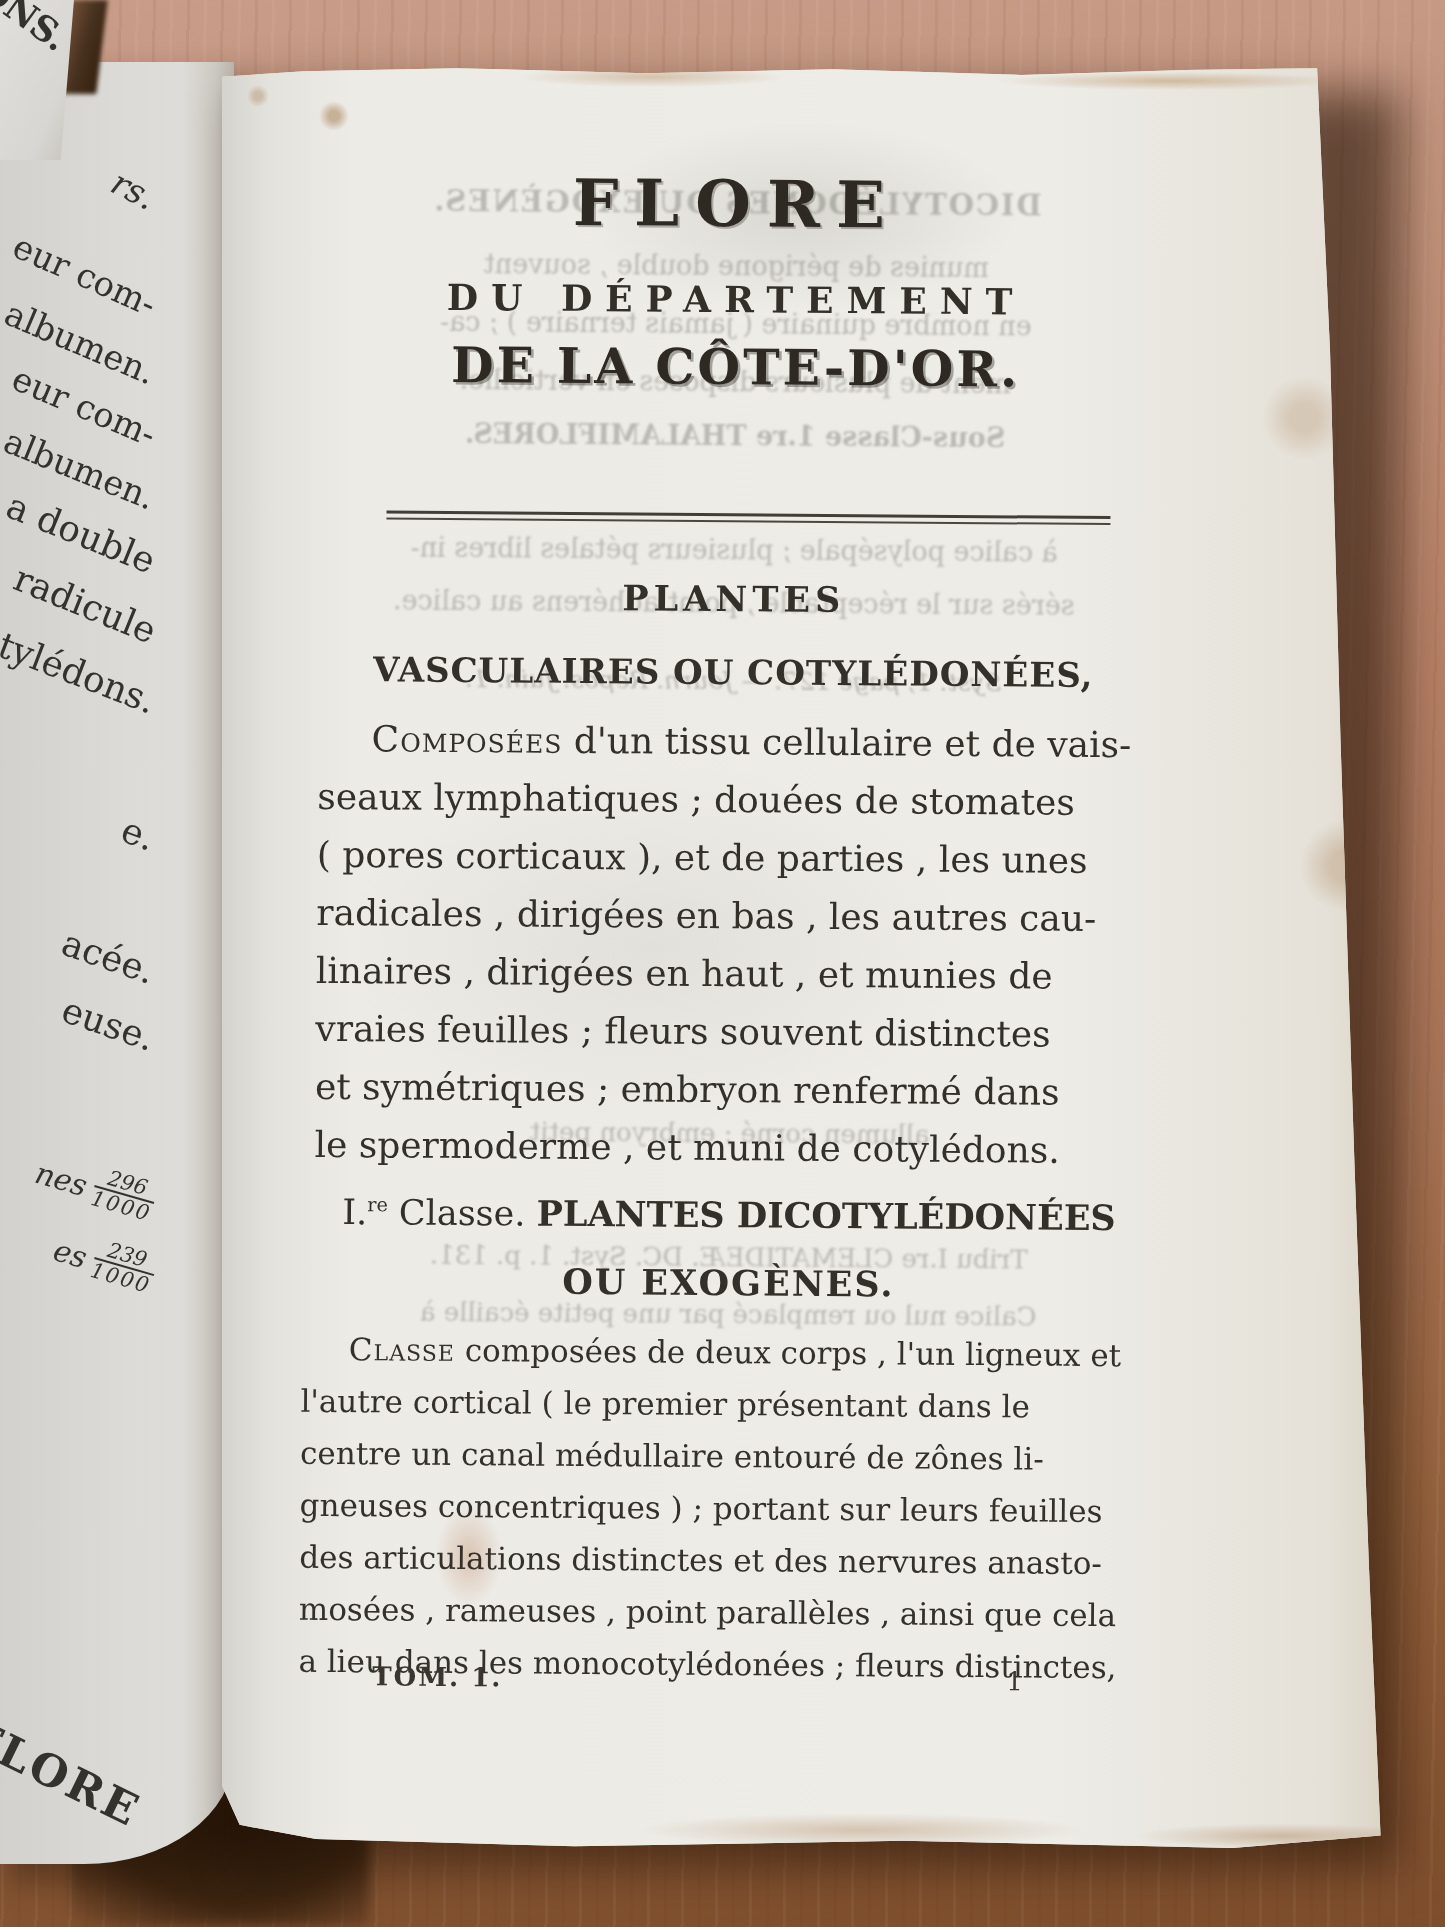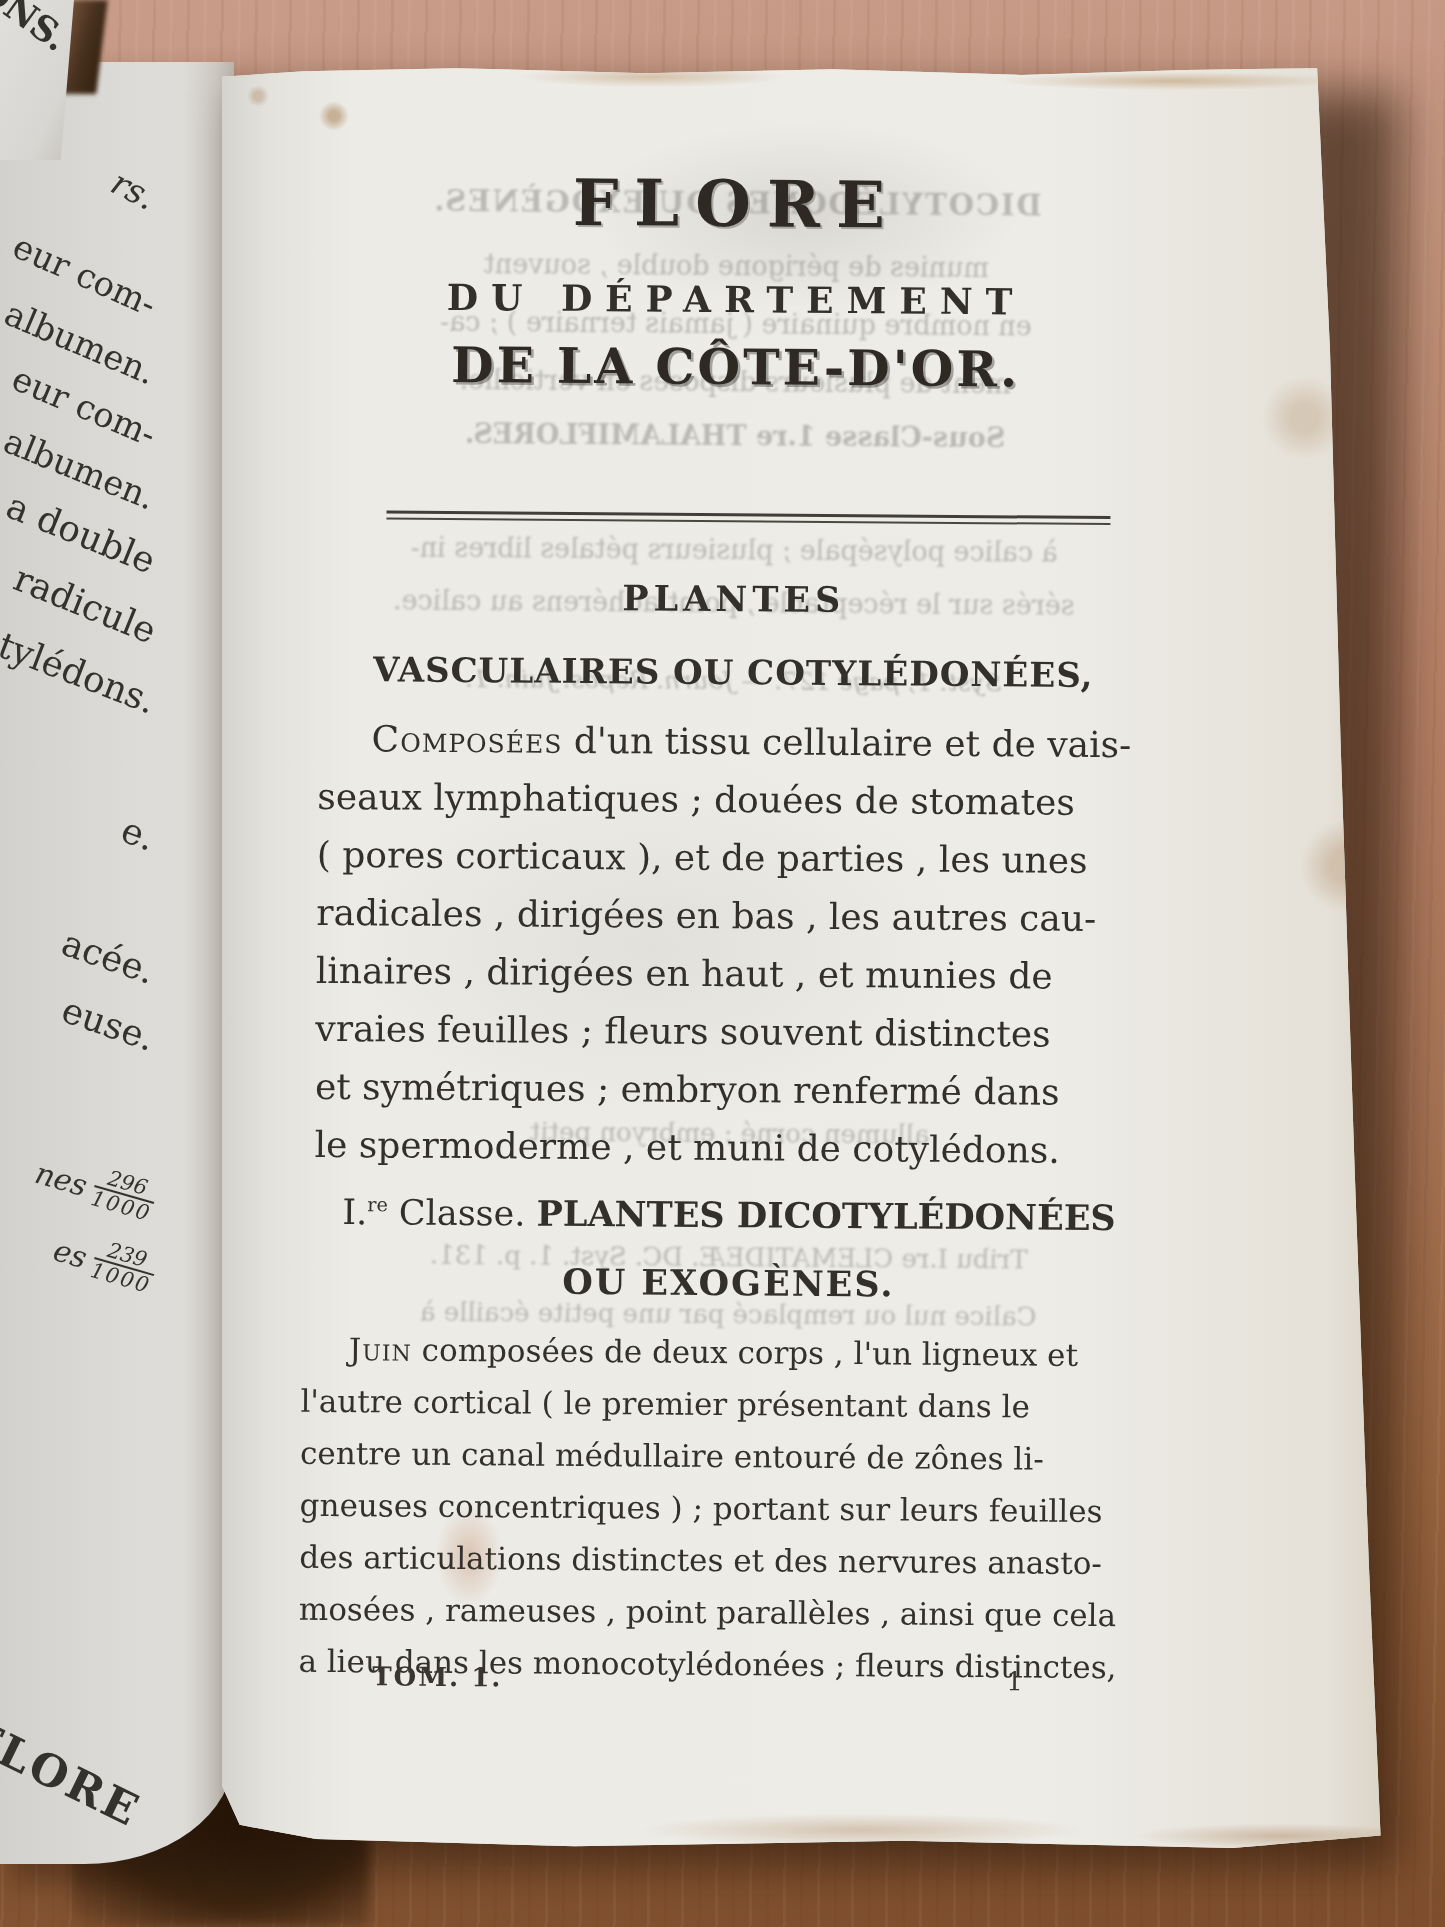--- a/index.html
+++ b/index.html
@@ -194,21 +194,21 @@
         <div class="pline l6">et symétriques ; embryon renfermé dans</div>
         <div class="pline l7">le spermoderme , et muni de cotylédons.</div>
       </div>
 
       <div class="col h-classe1">
         <span>I.</span><span class="sup">re</span><span> Classe. </span><span class="bold">PLANTES DICOTYLÉDONÉES</span>
       </div>
       <div class="col h-classe2">OU EXOGÈNES.</div>
 
       <div class="col para2">
-        <div class="pline i0 l0"><span class="smallcaps">Juin</span>&nbsp;<span>composées de deux corps , l'un ligneux et</span></div>
+        <div class="pline i0 l0"><span class="smallcaps">Classe</span>&nbsp;<span>composées de deux corps , l'un ligneux et</span></div>
         <div class="pline l1">l'autre cortical ( le premier présentant dans le</div>
         <div class="pline l2">centre un canal médullaire entouré de zônes li-</div>
         <div class="pline l3">gneuses concentriques ) ; portant sur leurs feuilles</div>
         <div class="pline l4">des articulations distinctes et des nervures anasto-</div>
         <div class="pline l5">mosées , rameuses , point parallèles , ainsi que cela</div>
         <div class="pline l6">a lieu dans les monocotylédonées ; fleurs distinctes,</div>
       </div>
 
       <div class="col footer">
         <span class="tom">TOM. 1.</span>

